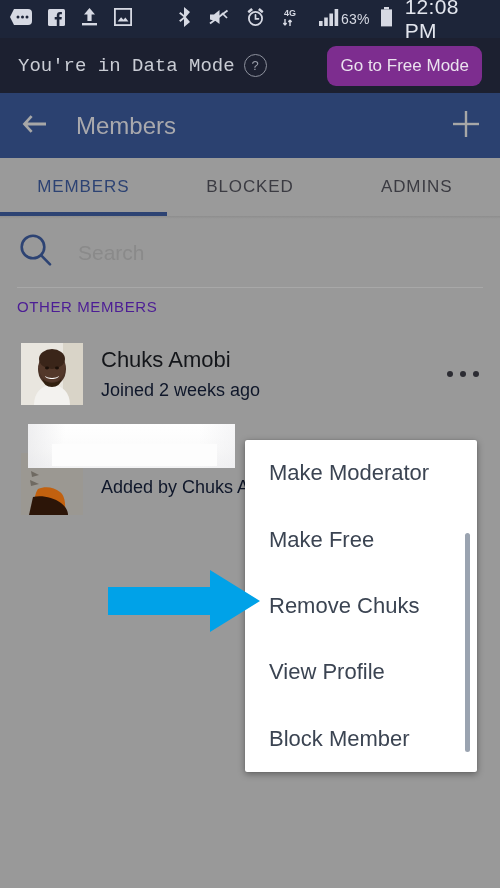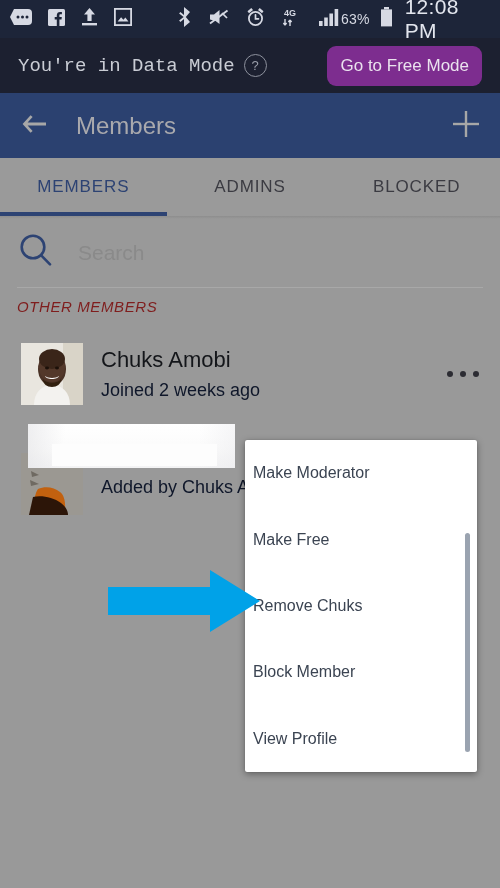--- a/index.html
+++ b/index.html
@@ -82,21 +82,21 @@
     font-size:21px;color:#3a3a3a;width:330px;
     font-family:"Liberation Sans", sans-serif;
   }
   .search-input::placeholder{color:#8a8a8a;}
   .divider{
     position:absolute;left:17px;top:287px;width:466px;height:1px;background:#a8a8a8;
   }
 
   
   .section-label{
-    position:absolute;left:17px;top:298px;font-size:15px;letter-spacing:.6px;color:#7f1d1d;font-style:italic;
+    position:absolute;left:17px;top:298px;font-size:15px;letter-spacing:.6px;color:#4c1d95;
   }
 
   
   .member{
     position:absolute;left:0;width:500px;height:72px;display:flex;align-items:center;
     padding:0 21px;box-sizing:border-box;
   }
   .m1{top:338px;}
   .m2{top:448px;}
   .avatar{
@@ -121,22 +121,22 @@
   }
 
   
   .menu{
     position:absolute;left:245px;top:440px;width:232px;height:332px;
     background:#ffffff;border-radius:2px;
     box-shadow:0 2px 7px rgba(0,0,0,.38), 0 0 1px rgba(0,0,0,.3);
     overflow:hidden;
   }
   .menu-item{
-    height:66.4px;display:flex;align-items:center;padding-left:8px;
-    font-size:16px;color:#3b4452;cursor:pointer;box-sizing:border-box;
+    height:66.4px;display:flex;align-items:center;padding-left:24px;
+    font-size:22px;color:#3b4452;cursor:pointer;box-sizing:border-box;
   }
   .menu-scroll{
     position:absolute;right:7px;top:93px;width:5px;height:219px;
     background:#9aa3b0;border-radius:3px;cursor:pointer;
   }
 
   
   .bigarrow{position:absolute;left:108px;top:570px;width:152px;height:62px;}
 </style>
 </head>
@@ -240,24 +240,24 @@
           <rect x="1" y="12.8" width="26" height="2.4" fill="#a7a7a7"></rect>
         </svg>
     </span>
   </div>
 
   <div class="tabs">
     <div class="tab active">
       <span>MEMBERS</span>
     </div>
     <div class="tab">
+      <span>BLOCKED</span>
+    </div>
+    <div class="tab">
       <span>ADMINS</span>
-    </div>
-    <div class="tab">
-      <span>BLOCKED</span>
     </div>
   </div>
   <div class="tabs-shadow"></div>
 
   <div class="searchrow">
     <span class="search-icon">
       <svg width="36" height="36" viewBox="0 0 36 36">
           <circle cx="15" cy="14" r="11.3" fill="none" stroke="#2d4373" stroke-width="2.6"></circle>
           <line x1="23.2" y1="22.3" x2="32" y2="31.3" stroke="#2d4373" stroke-width="2.6" stroke-linecap="round"></line>
         </svg>
@@ -317,24 +317,24 @@
     <div class="menu-item">
       <span>Make Moderator</span>
     </div>
     <div class="menu-item">
       <span>Make Free</span>
     </div>
     <div class="menu-item">
       <span>Remove Chuks</span>
     </div>
     <div class="menu-item">
+      <span>View Profile</span>
+    </div>
+    <div class="menu-item">
       <span>Block Member</span>
-    </div>
-    <div class="menu-item">
-      <span>View Profile</span>
     </div>
     <div class="menu-scroll"></div>
   </div>
 
   <div class="bigarrow">
     <svg width="152" height="62" viewBox="0 0 152 62">
       <path d="M0 17h102V0l50 31-50 31V45H0z" fill="#00a2e8"></path>
     </svg>
   </div>
 

